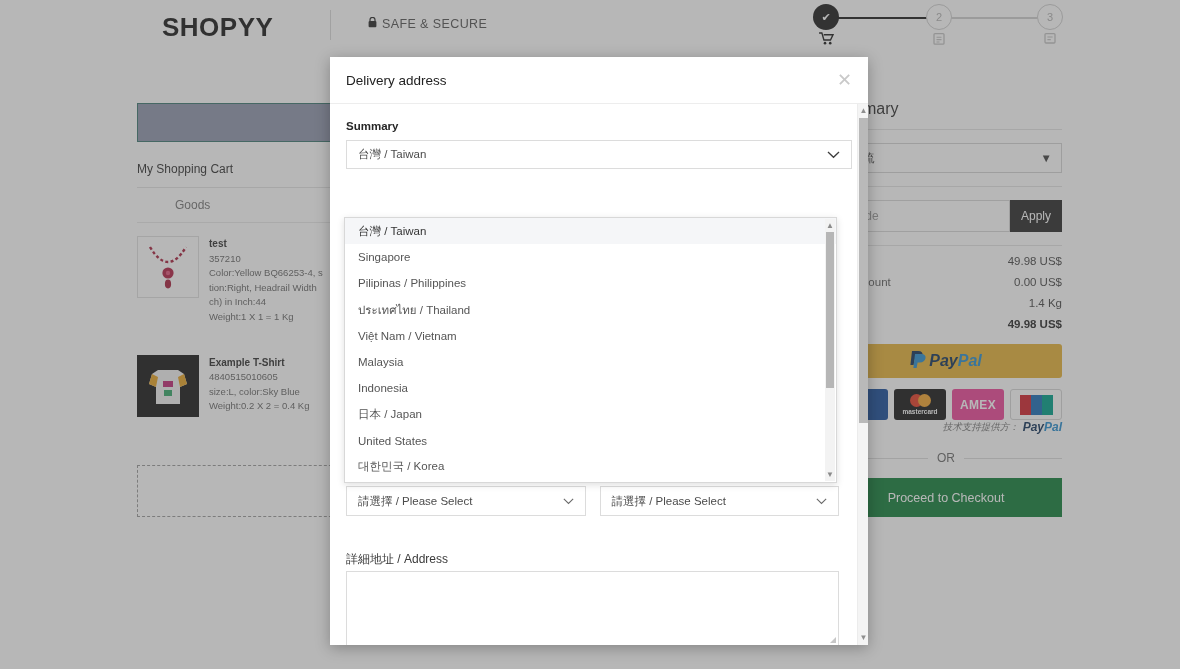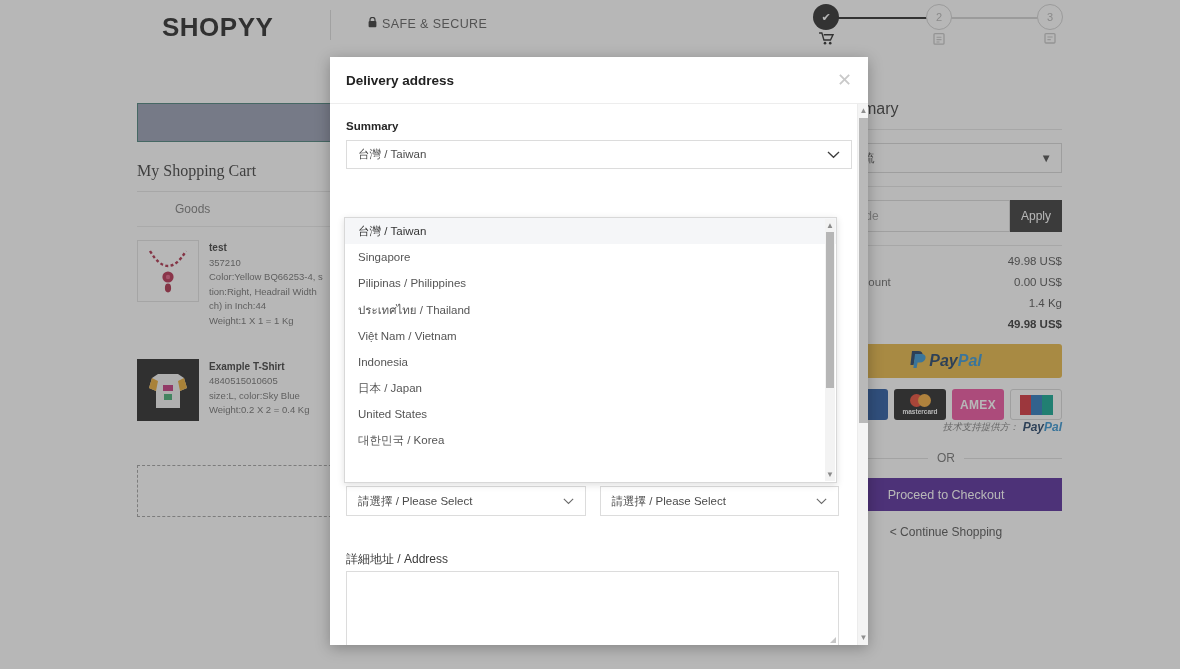--- a/index.html
+++ b/index.html
@@ -56,21 +56,21 @@
   }
   .ico1 { left: 13px; color: #1f1f1f; }
   .ico2 { left: 126px; color: #c4c4c4; }
   .ico3 { left: 237px; color: #c4c4c4; }
 
   
   .cart-col { position: absolute; left: 137px; top: 103px; width: 205px; }
   .cart-banner {
     height: 39px; background: #9197ae; border: 1px solid #3f7a72;
   }
-  .cart-title { margin-top: 20px; font-size: 16px; color: #333; font-family: Liberation Serif, serif; }
+  .cart-title { margin-top: 20px; font-size: 12px; color: #333; }
   .cart-hr { margin-top: 11px; border-top: 1px solid #e4e4e4; }
   .goods-hdr { margin-top: 10px; padding-left: 38px; font-size: 12px; color: #777; }
   .goods-hr { margin-top: 10px; border-top: 1px solid #e9e9e9; }
   .cart-item { display: flex; gap: 10px; padding-top: 13px; }
   .thumb { width: 62px; height: 62px; flex: 0 0 62px; border: 1px solid #e0e0e0; position: relative; overflow: hidden; background:#fff; }
   .thumb.dark { background: #1b1b1b; border-color:#1b1b1b; }
   .item-meta { font-size: 9.5px; line-height: 14.6px; color: #6a6a6a; padding-top: 1px; white-space: nowrap; }
   .item-name { font-size: 10px; color: #333; font-weight: bold; }
   .dashed-box {
     position: absolute; left: 137px; top: 465px; width: 205px; height: 52px;
@@ -129,39 +129,39 @@
     display:flex; justify-content:flex-end; align-items:center; gap:4px;
   }
   .or-row {
     margin-top: 17px; display: flex; align-items: center; gap: 9px;
     color: #6d6d6d; font-size: 12px;
   }
   .or-row::before, .or-row::after {
     content: ""; flex: 1; height: 1px; background: #dedede;
   }
   .checkout-btn {
-    margin-top: 13px; height: 33px; background: #4c1d95; color: #fff;
+    margin-top: 13px; height: 39px; background: #15803d; color: #fff;
     font-size: 12.5px; display: flex; align-items: center; justify-content: center;
   }
   .continue { margin-top: 14px; text-align: center; font-size: 12px; color: #4a4a4a; }
 
   
   #overlay {
     position: absolute; inset: 0; background: rgba(80,80,80,0.41);
   }
   #modal {
     position: absolute; left: 330px; top: 57px; width: 538px; height: 588px;
     background: #fff; box-shadow: 0 3px 14px rgba(0,0,0,.28);
     display: flex; flex-direction: column; overflow: hidden;
   }
   .modal-head {
     height: 47px; flex: 0 0 47px; border-bottom: 1px solid #ededed;
     display: flex; align-items: center; padding: 0 16px;
   }
-  .modal-title { font-size: 13.5px; font-weight: bold; color: #222; }
+  .modal-title { font-size: 13.5px; font-weight: normal; color: #222; }
   .modal-close {
     margin-left: auto; font-size: 18px; color: #c9c9c9; line-height: 1;
   }
   .modal-body {
     flex: 1; position: relative; padding: 16px 16px 0 16px; overflow: hidden;
   }
   .fld-label { font-size: 11.5px; font-weight: bold; color: #262626; }
   .sel-box {
     margin-top: 8px; height: 29px; border: 1px solid #dcdcdc; background: #fff;
     display: flex; align-items: center; justify-content: space-between;
@@ -385,21 +385,20 @@
     <div class="provider">
       <span>技术支持提供方：</span>
       <span class="pp-logo" style="font-size:12px"><span class="pp-pay">Pay</span><span class="pp-pal">Pal</span></span>
     </div>
 
     <div class="or-row">
       <span>OR</span>
     </div>
 
     <div class="checkout-btn">Proceed to Checkout</div>
-    <div class="continue">&lt; Continue Shopping</div>
   </div>
 </div>
 
 <div id="overlay"></div>
 
 <div id="modal">
   <div class="modal-head">
     <div class="modal-title">Delivery address</div>
     <div class="modal-close">✕</div>
   </div>
@@ -417,20 +416,21 @@
 
     <div class="ghost-label" style="left:16px;top:364px">城市 / City</div>
     <div class="ghost-label" style="left:270px;top:364px">區 / Area</div>
 
     <div class="dd">
       <div class="dd-item sel">台灣 / Taiwan</div>
       <div class="dd-item">Singapore</div>
       <div class="dd-item">Pilipinas / Philippines</div>
       <div class="dd-item">ประเทศไทย / Thailand</div>
       <div class="dd-item">Việt Nam / Vietnam</div>
+      <div class="dd-item">Malaysia</div>
       <div class="dd-item">Indonesia</div>
       <div class="dd-item">日本 / Japan</div>
       <div class="dd-item">United States</div>
       <div class="dd-item">대한민국 / Korea</div>
       <div class="dd-sb">
         <div class="ar up">▲</div>
         <div class="thumbbar"></div>
         <div class="ar dn">▼</div>
       </div>
     </div>

